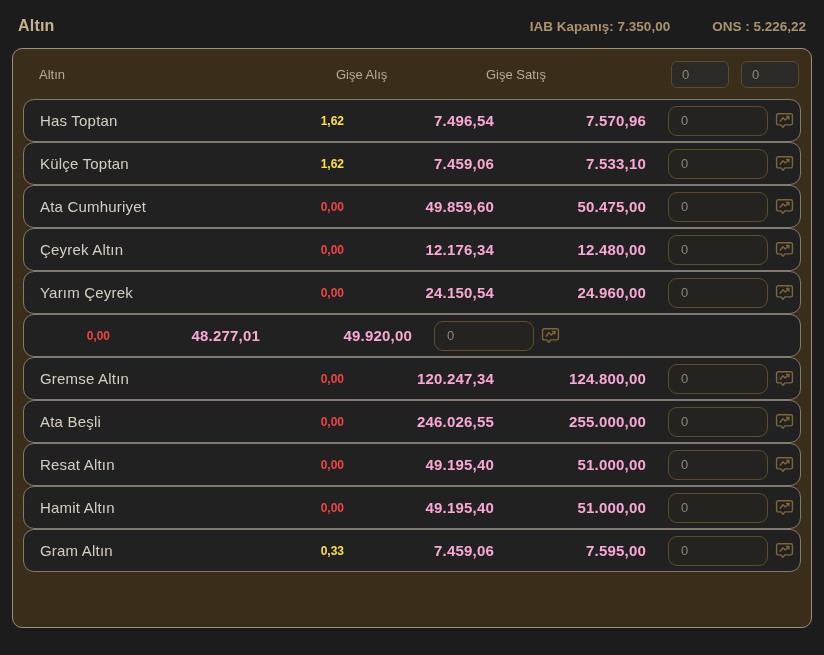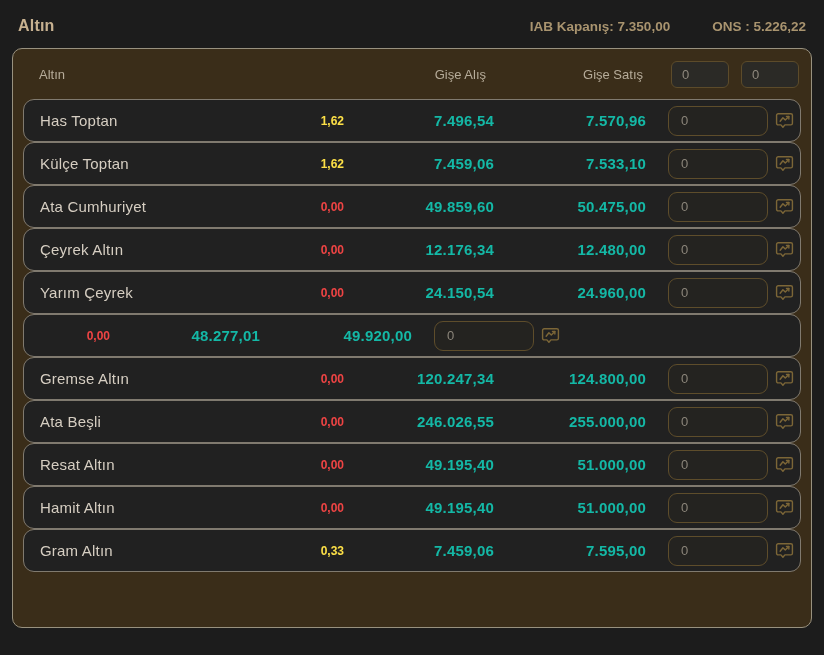--- a/index.html
+++ b/index.html
@@ -41,22 +41,22 @@
   }
   .panel-header {
     height: 50px;
     display: flex;
     align-items: center;
     padding: 0 12px 0 26px;
     font-size: 13px;
     color: #b6ac9a;
   }
   .h-name { flex: 1; text-align: left; }
-  .h-buy  { width: 150px; text-align: right; }
-  .h-sell { width: 157px; text-align: right; }
+  .h-buy  { width: 150px; }
+  .h-sell { width: 157px; }
   .hdr-inputs { display: flex; gap: 12px; margin-left: 28px; }
   .hdr-inputs input {
     width: 58px; height: 27px;
     background: #2b2a26;
     border: 1px solid #5c4b2a;
     border-radius: 6px;
     color: #9b958a;
     font-size: 13px;
     padding: 0 0 0 10px;
     outline: none;
@@ -88,21 +88,21 @@
     font-weight: 700;
     color: #ef4444;
   }
   .cell-chg.green { color: #fde047; }
   .cell-buy  { width: 150px; }
   .cell-sell { width: 152px; }
   .val {
     text-align: right;
     font-size: 15px;
     font-weight: 700;
-    color: #14b8a6;
+    color: #f9a8d4;
     letter-spacing: .2px;
   }
   .ctrl {
     margin-left: 22px;
     display: flex;
     align-items: center;
     gap: 6px;
   }
   .ctrl input {
     width: 100px; height: 30px;

